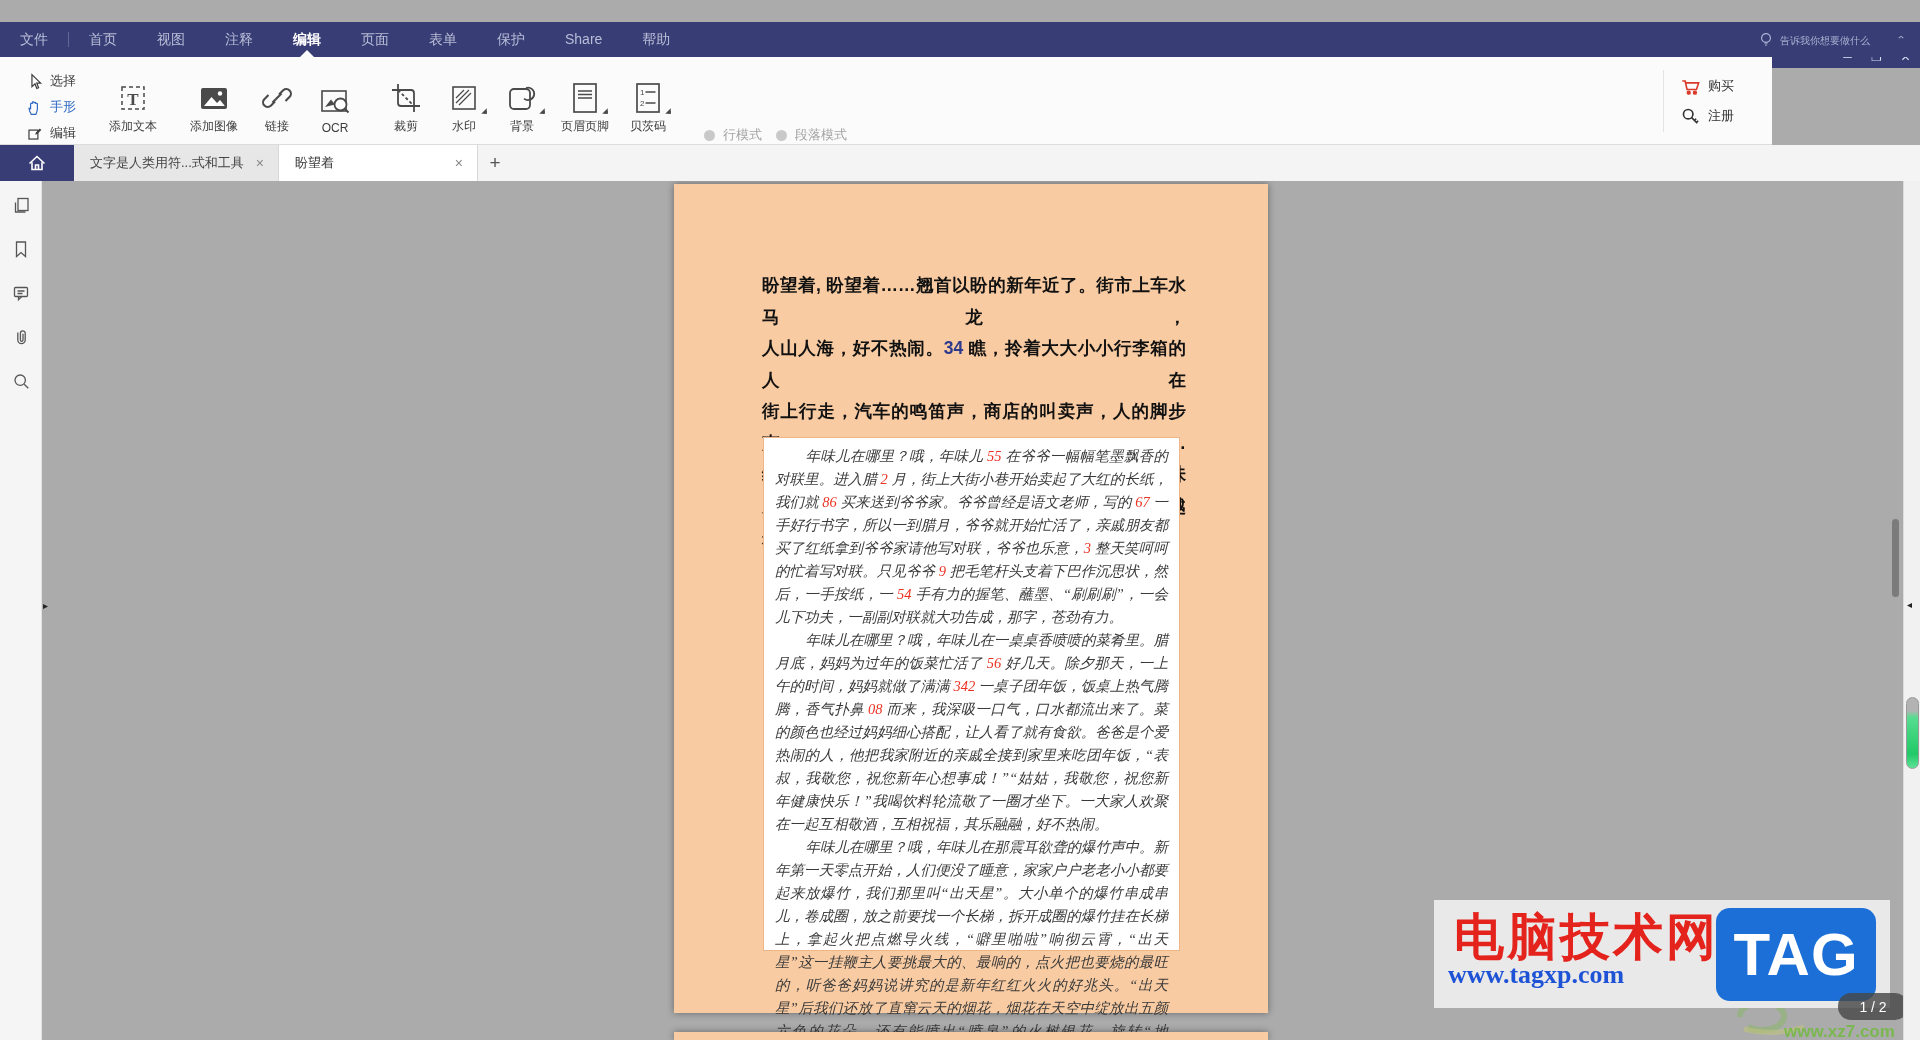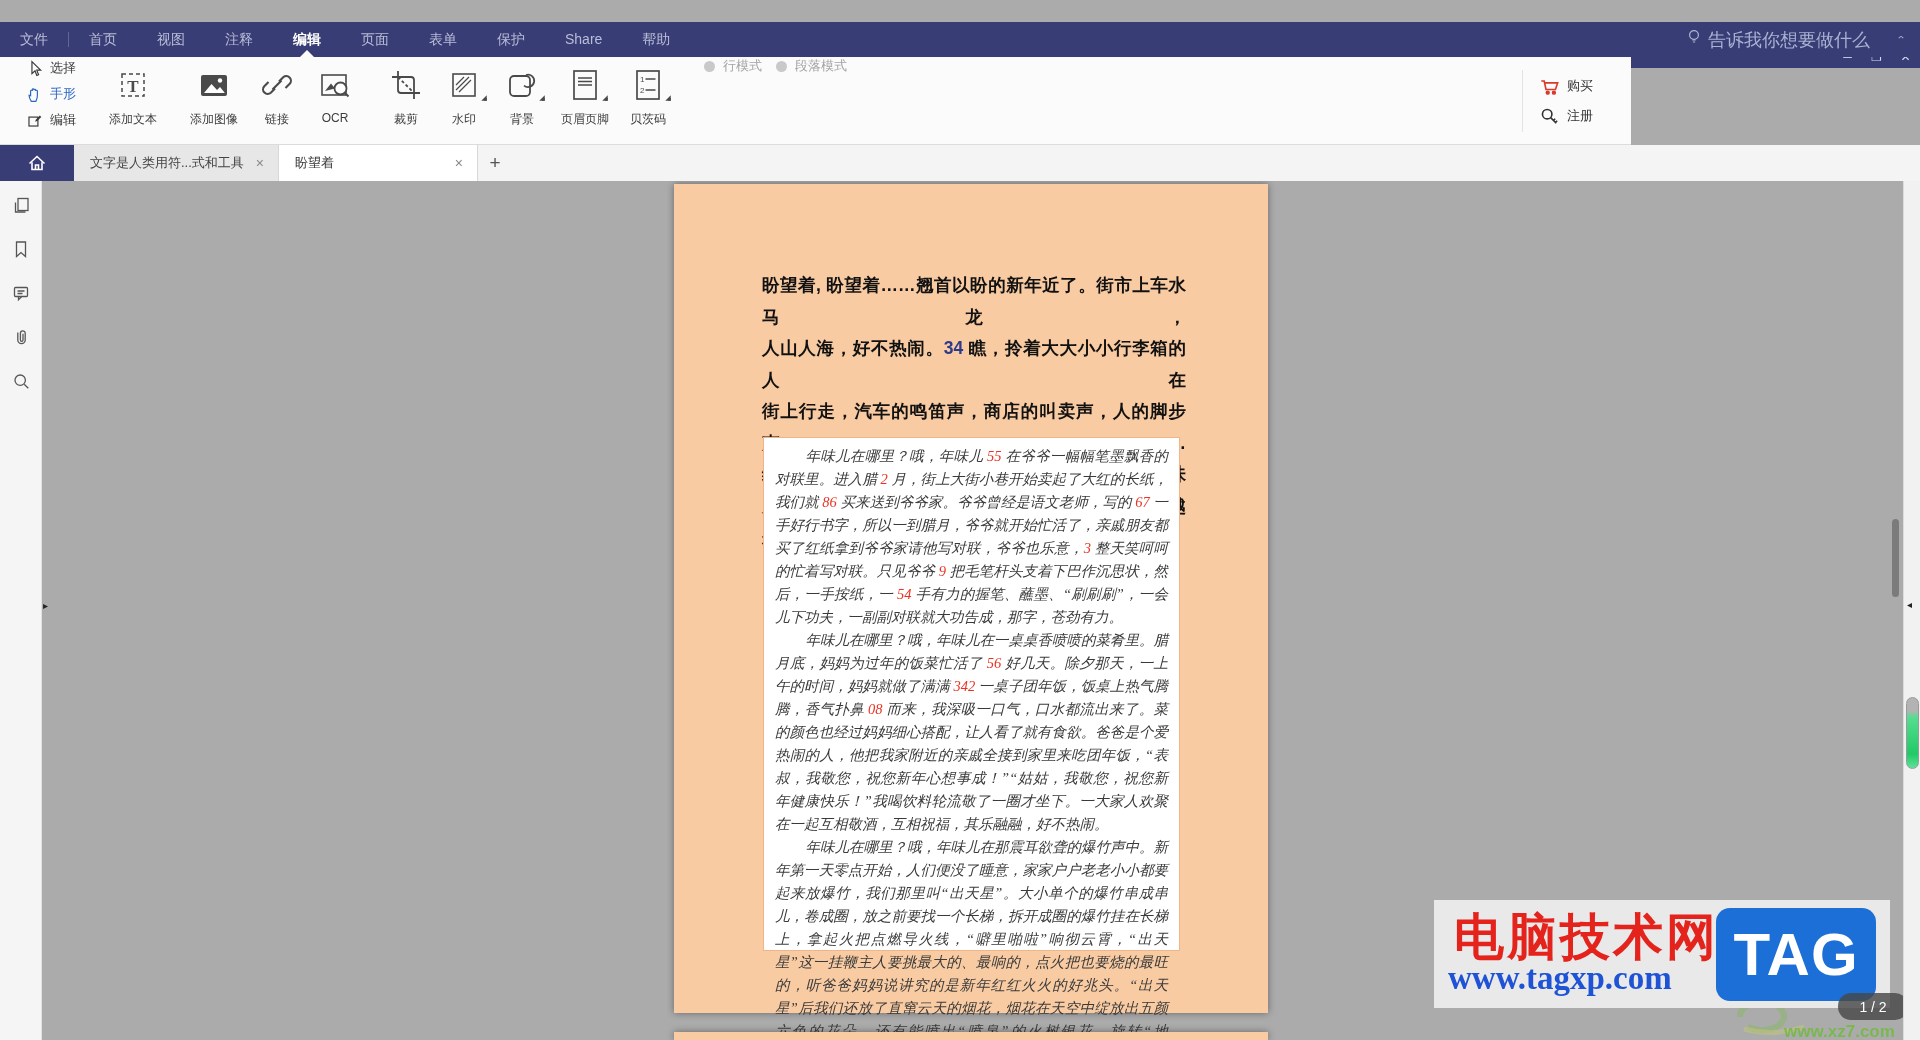--- a/index.html
+++ b/index.html
@@ -15,32 +15,32 @@
   .win-controls { position:absolute; right:0; top:0; height:22px; display:flex; }
   .win-btn { width:29px; height:22px; color:#d7dbee; font-size:12px; display:flex; align-items:center; justify-content:center; cursor:default; }
 
   
   .menubar { position:absolute; left:0; top:22px; width:1920px; height:35px; background:#383d75; display:flex; align-items:center; }
   .menu-item { position:relative; padding:0 20px; height:35px; line-height:35px; color:#b9bed8; font-size:14px; cursor:default; }
   .menu-item.active { color:#ffffff; font-weight:bold; }
   .menu-item.active::after { content:""; position:absolute; left:50%; margin-left:-7px; bottom:0; border-left:7px solid transparent; border-right:7px solid transparent; border-bottom:7px solid #fbfbfb; }
   .menu-divider { width:1px; height:15px; background:rgba(255,255,255,.22); }
   .menu-right { position:absolute; right:14px; top:0; height:35px; display:flex; align-items:center; gap:26px; }
-  .tellme { display:flex; align-items:flex-start; gap:6px; color:#aab2d2; font-size:18px; }
+  .tellme { display:flex; align-items:flex-end; gap:6px; color:#aab2d2; font-size:10px; }
   .chev-up { color:#aab2d2; font-size:12px; transform:scaleY(.8); }
 
   
-  .ribbon { position:absolute; left:0; top:57px; width:1631px; height:88px; background:#fbfbfb; border-bottom:1px solid #dcdcdc; display:flex; align-items:flex-start; }
+  .ribbon { position:absolute; left:0; top:57px; width:1772px; height:88px; background:#fbfbfb; border-bottom:1px solid #dcdcdc; display:flex; align-items:flex-end; }
   .rb-divider { width:1px; background:#e3e3e3; margin:9px 6px; }
   .mode-col { display:flex; flex-direction:column; justify-content:center; gap:4px; padding:0 10px 0 26px; }
   .mode-item { display:flex; align-items:center; gap:7px; font-size:13px; color:#3d3d3d; height:22px; cursor:default; }
   .mode-item.active { color:#2f68c5; }
   .rb-btn { position:relative; display:flex; flex-direction:column; align-items:center; justify-content:flex-end; padding:8px 10px 9px; min-width:58px; cursor:default; }
   .rb-btn .rb-ic { position:relative; height:40px; display:flex; align-items:center; justify-content:center; }
-  .rb-btn .lbl { font-size:12px; color:#3d3d3d; margin-top:6px; white-space:nowrap; }
+  .rb-btn .lbl { font-size:12px; color:#3d3d3d; white-space:nowrap; }
   .dd-tri { position:absolute; right:-7px; bottom:2px; width:0; height:0; border-left:5px solid transparent; border-top:5px solid transparent; border-right:5px solid #4a4a4a; border-bottom:5px solid #4a4a4a; transform:scale(.55); }
   .radio-col { display:flex; flex-direction:row; justify-content:center; gap:14px; padding:0 26px 0 14px; }
   .radio-item { display:flex; align-items:center; gap:8px; font-size:13px; color:#a3a3a3; cursor:default; }
   .radio-dot { width:11px; height:11px; border-radius:50%; background:#c9c9c9; }
   .rb-right { position:absolute; right:0; top:0; height:88px; display:flex; align-items:center; }
   .rb-right-div { width:1px; height:62px; background:#e3e3e3; margin-right:16px; }
   .rb-right-col { display:flex; flex-direction:column; gap:10px; padding-right:38px; }
   .rb-right-item { display:flex; align-items:center; gap:8px; font-size:13px; color:#333; cursor:default; }
 
   
@@ -71,21 +71,21 @@
   .intro-line { text-align:justify; text-align-last:justify; white-space:normal; }
   .intro-line.last { text-align-last:left; }
   .note-ic { display:inline-block; vertical-align:-6px; margin-left:2px; }
   .textbox { position:absolute; left:89px; top:253px; width:417px; height:514px; background:#ffffff; border:1px solid #f0b489; padding:7px 11px 0; }
   .bodypara { font-family:"Liberation Serif", serif; font-size:14.5px; line-height:23px; color:#3a3a3a; text-align:justify; text-indent:2.1em;font-style:italic; }
 
   
   .wm-swirl { position:absolute; left:1688px; top:806px; opacity:.55; }
   .wm-box { position:absolute; left:1392px; top:719px; width:456px; height:108px; background:#e9e9e9; }
   .wm-name { position:absolute; left:20px; top:4px; font-size:50px; font-weight:bold; color:#e4231c; letter-spacing:3px; font-family:"Liberation Sans", sans-serif; }
-  .wm-url { position:absolute; left:14px; top:60px; font-size:33px; font-weight:bold; color:#1f53d6; font-family:"Liberation Serif", serif; }
+  .wm-url { position:absolute; left:14px; top:60px; font-size:26px; font-weight:bold; color:#1f53d6; font-family:"Liberation Serif", serif; }
   .wm-tag { position:absolute; left:282px; top:8px; width:160px; height:93px; background:#1b6fd6; border-radius:14px; display:flex; align-items:center; justify-content:center; color:#ffffff; font-size:60px; font-weight:bold; letter-spacing:1px; }
   .wm-badge { position:absolute; left:1796px; top:812px; width:70px; height:27px; background:rgba(72,72,72,.82); border-radius:13px; color:#fff; font-size:14px; display:flex; align-items:center; justify-content:center; }
   .wm-corner-url { position:absolute; left:1742px; top:841px; color:#76b947; font-size:17px; font-weight:bold; opacity:.9; }
 </style>
 </head>
 <body>
 
 <div class="app">
 
   <div class="titlebar">

